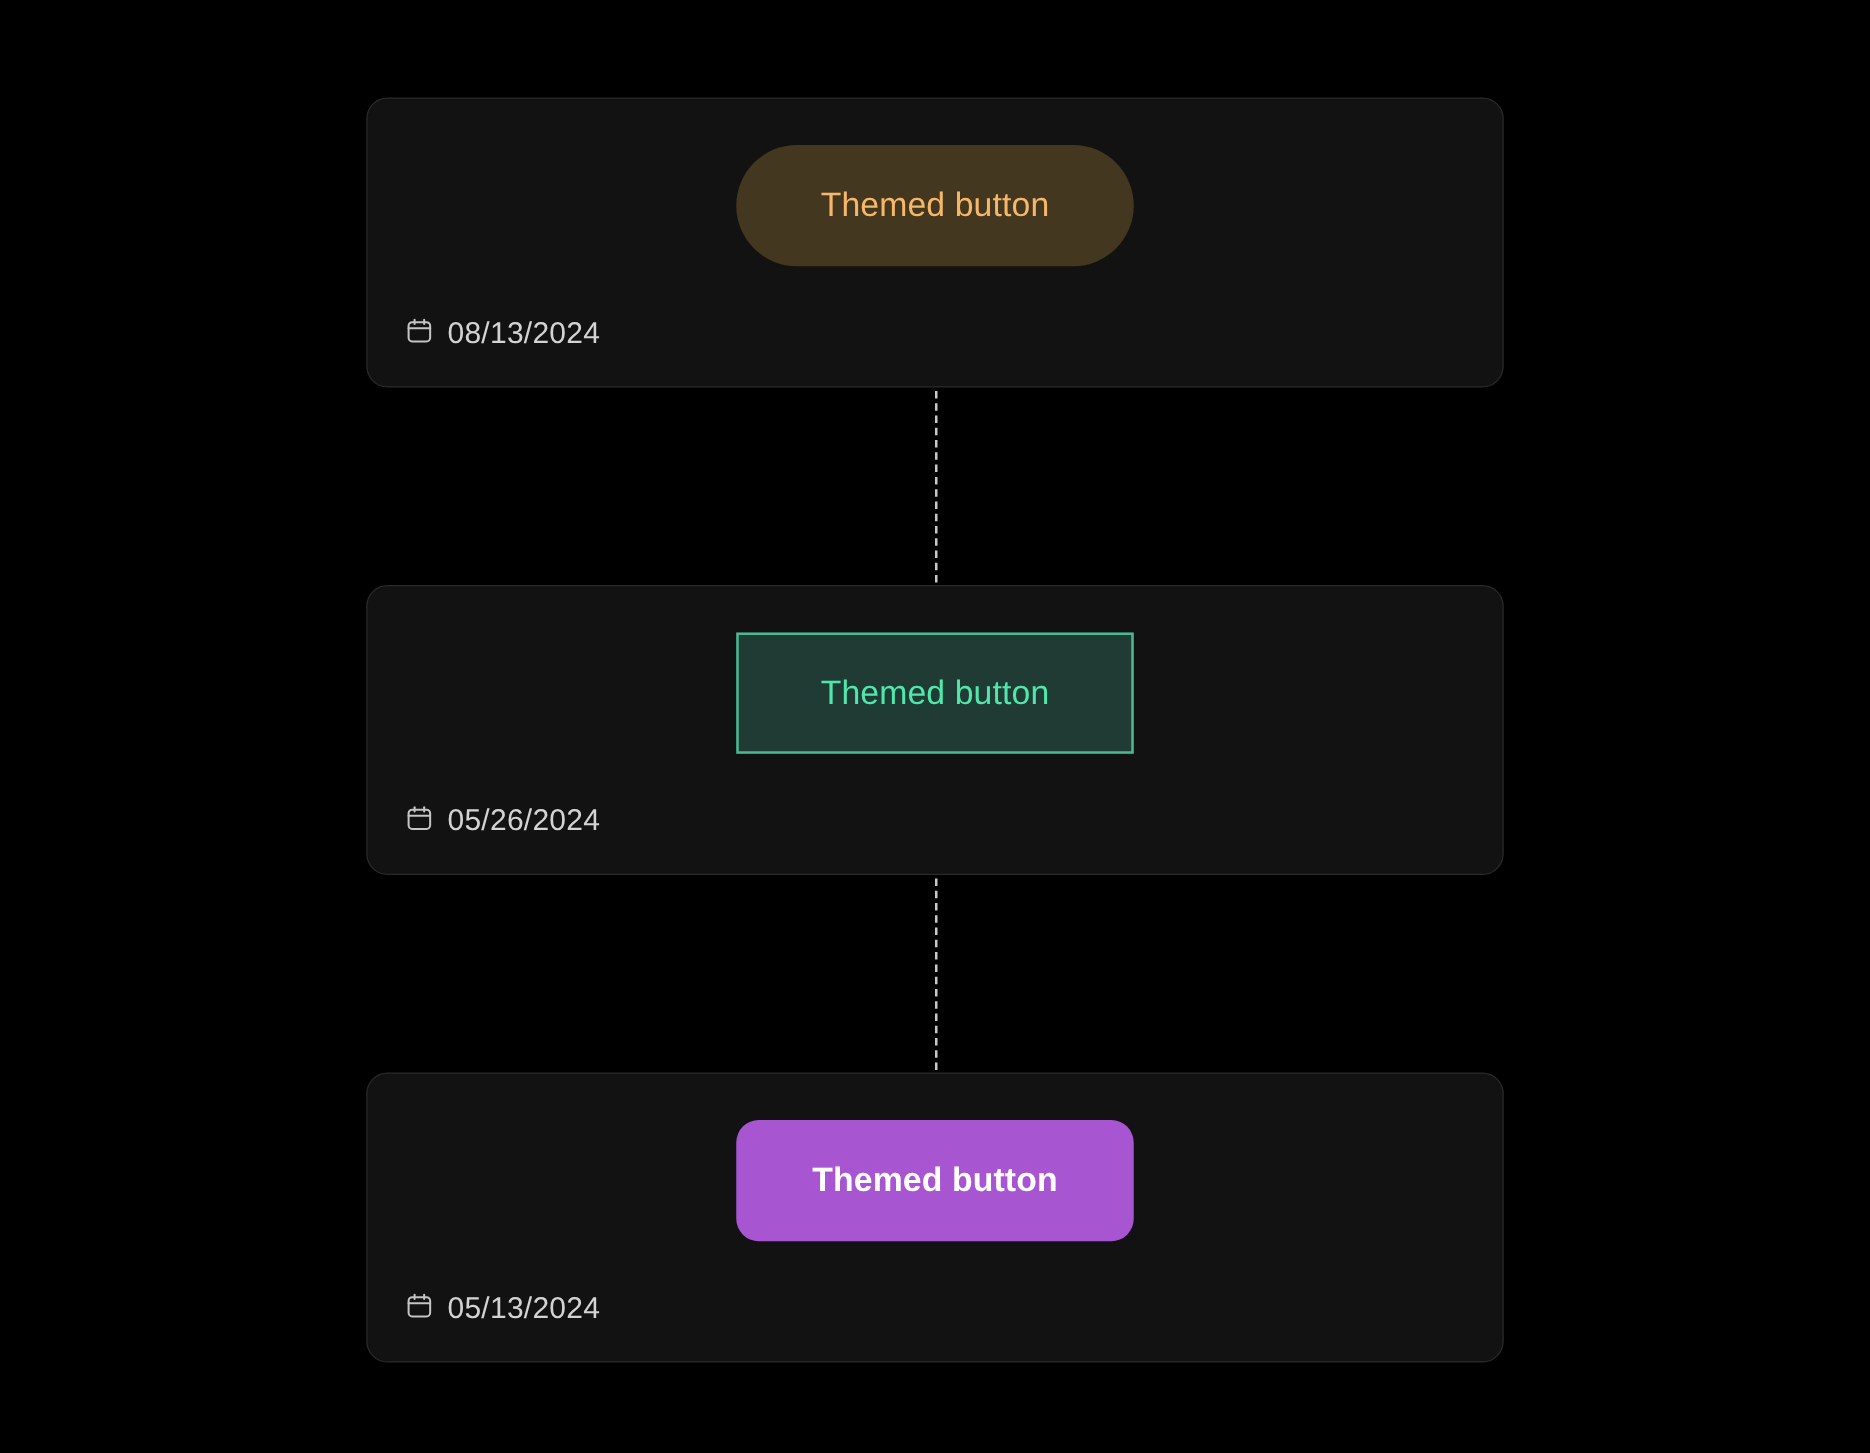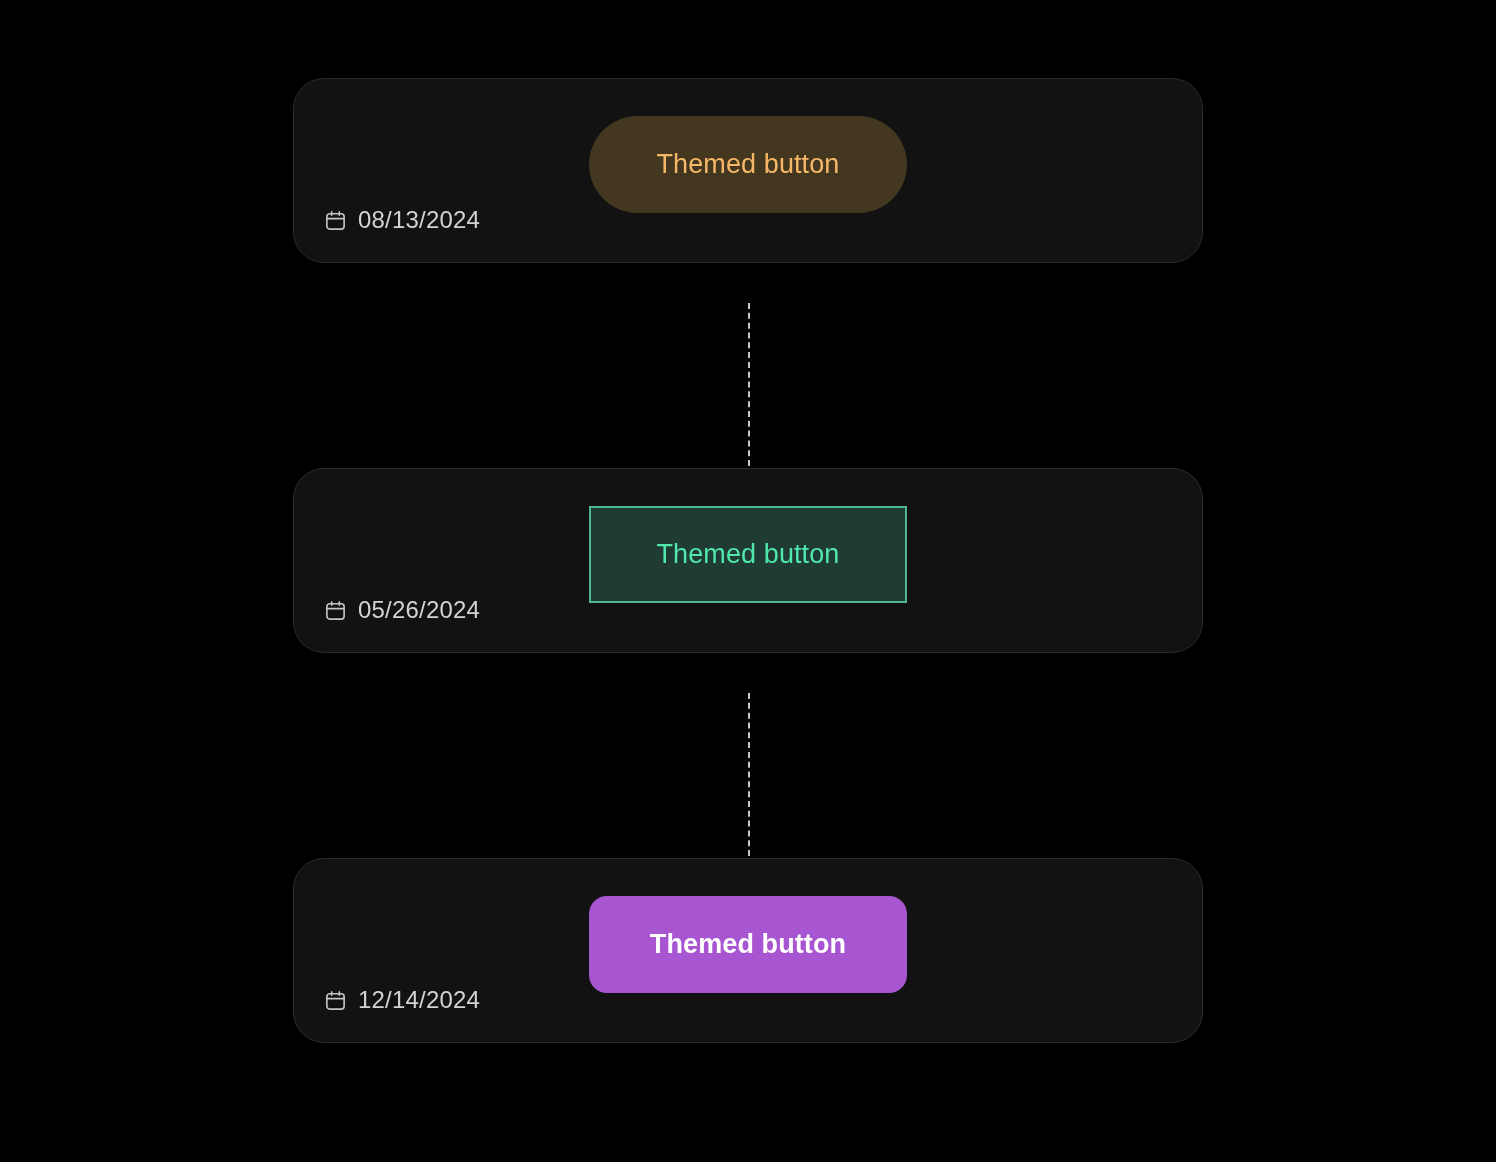--- a/index.html
+++ b/index.html
@@ -27,24 +27,24 @@
     border-left: 2px dashed #c9c9c9;
   }
   .connector-1 { top: 303px; height: 163px; }
   .connector-2 { top: 693px; height: 163px; }
 
   
   .card {
     position: absolute;
     left: 293px;
     width: 910px;
-    height: 185px;
+    height: 232px;
     background: #121212;
     border: 1px solid #2b2b2b;
-    border-radius: 31px;
+    border-radius: 17px;
   }
   .card-1 { top: 78px; }
   .card-2 { top: 468px; }
   .card-3 { top: 858px; }
 
   
   .btn-row {
     position: absolute;
     top: 0;
     left: 0;
@@ -102,21 +102,21 @@
     width: 318px;
     height: 97px;
   }
 
   
   .date-row {
     position: absolute;
     left: 30px;
     bottom: 28px;
     display: flex;
-    align-items: center;
+    align-items: flex-start;
     gap: 11px;
   }
 
   .cal-icon {
     width: 23px;
     height: 23px;
     display: block;
     flex: none;
   }
 
@@ -177,17 +177,17 @@
     </div>
     <div class="date-row">
       <span>
         <svg class="cal-icon" viewBox="0 0 24 24" fill="none" stroke="#c4c4c4" stroke-width="1.7" stroke-linecap="round" stroke-linejoin="round">
           <rect x="3" y="5" width="18" height="16" rx="3"></rect>
           <line x1="3" y1="10" x2="21" y2="10"></line>
           <line x1="8" y1="3" x2="8" y2="6.5"></line>
           <line x1="16" y1="3" x2="16" y2="6.5"></line>
         </svg>
       </span>
-      <span class="date-text">12/14/2024</span>
+      <span class="date-text">05/13/2024</span>
     </div>
   </div>
 
 </div>
 
 </body></html>

